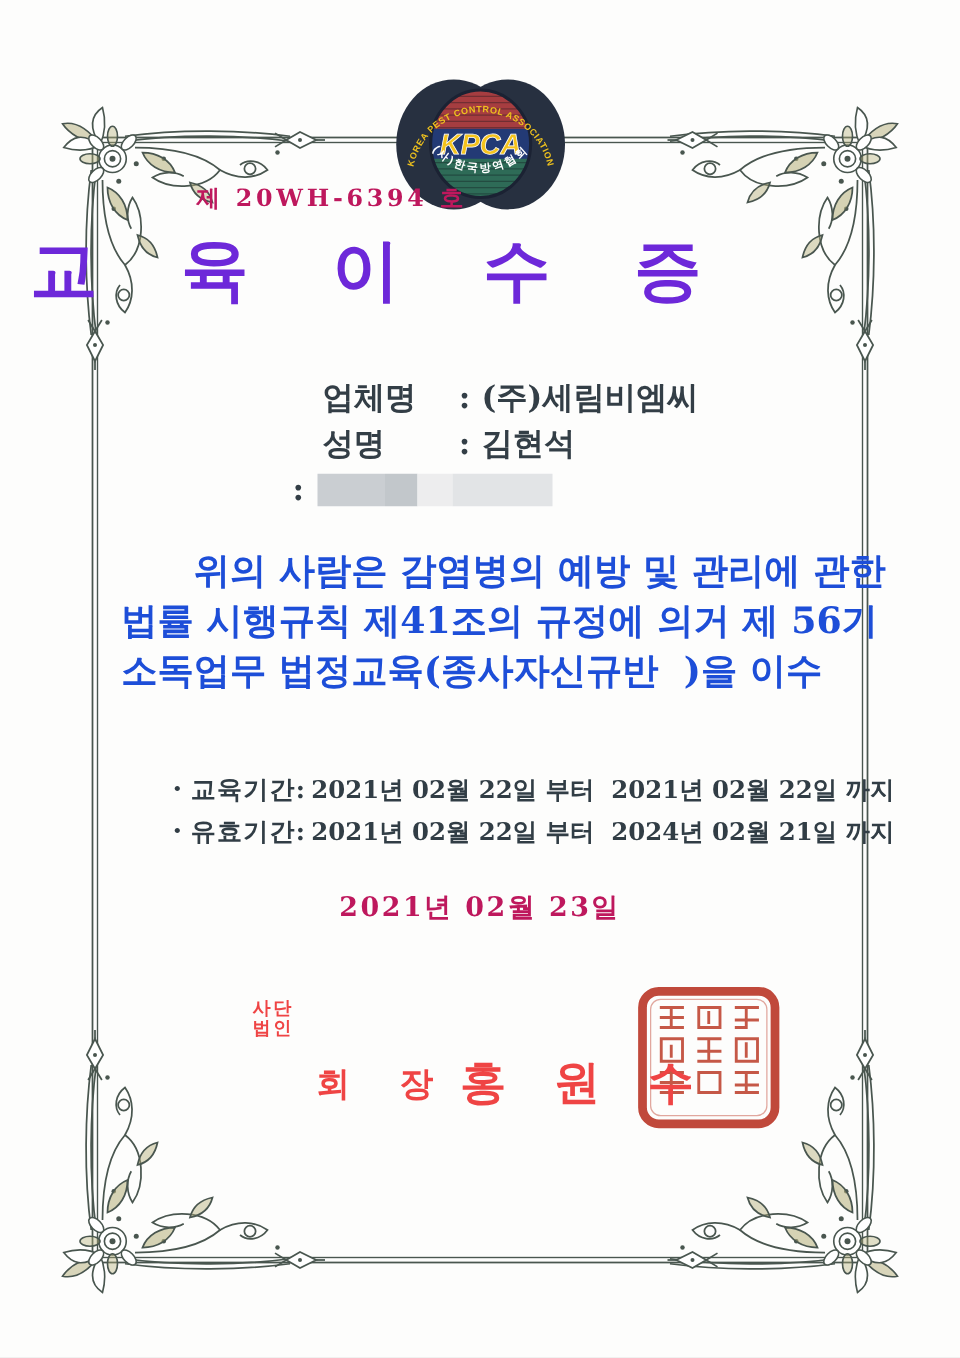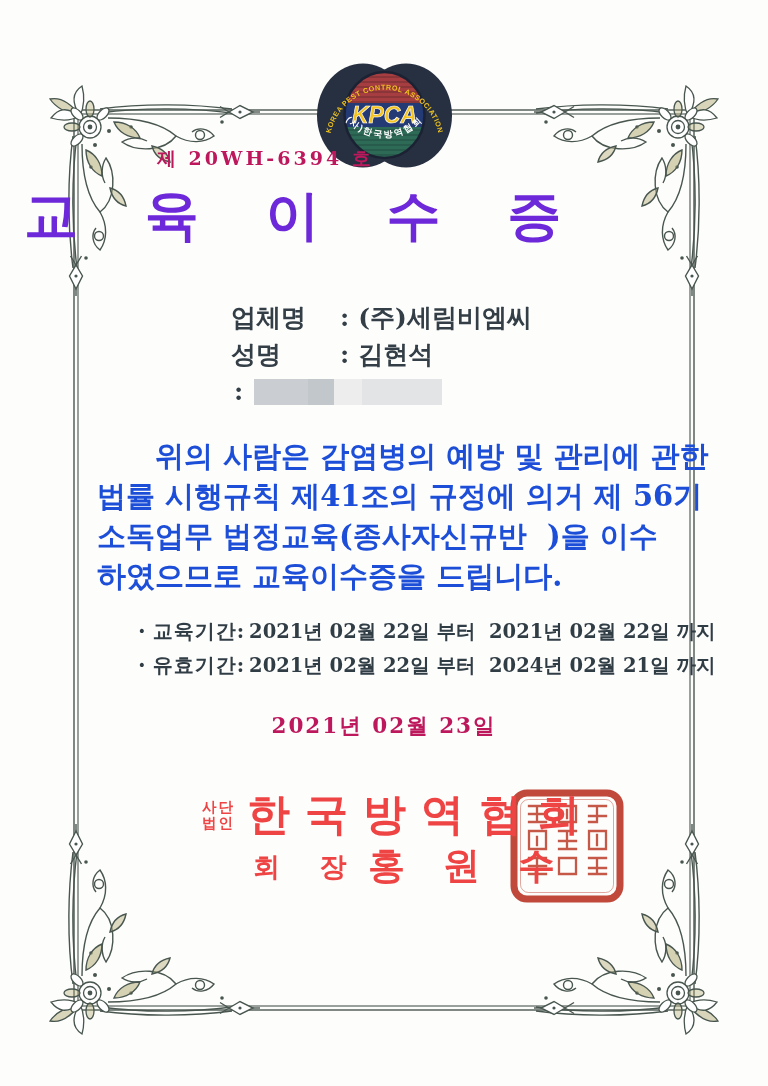--- a/index.html
+++ b/index.html
@@ -15,21 +15,21 @@
   .logo{left:316px;top:62px;width:137px;height:107px;}
   
   .cert-number{left:157px;top:146px;font-size:19px;font-weight:600;
     letter-spacing:3px;color:#be185d;white-space:pre;}
   
   .cert-title{left:0;right:0;top:180px;text-align:left;font-size:54px;
     font-weight:700;letter-spacing:24px;text-indent:24px;color:#6d28d9;white-space:pre;}
   
   .fields{left:231px;top:299px;width:360px;}
   .f-row{display:flex;align-items:center;height:37px;font-size:25px;font-weight:700;color:#333e46;}
-  .f-label{display:inline-block;width:106px;text-align:justify;text-align-last:justify;white-space:normal;}
+  .f-label{display:inline-block;width:106px;text-align:justify;text-align-last:justify;white-space:normal;margin-left:27px;}
   .f-colon{margin:0 9px 0 3px;}
   .f-value{white-space:pre;}
   .mask{display:inline-flex;align-items:center;margin-left:2px;}
   .mask span{display:inline-block;height:26px;}
   .m1{width:54px;background:#caced2;}
   .m2{width:26px;background:#c2c7cb;}
   .m3{width:28px;background:#ededee;}
   .m4{width:80px;background:#e2e4e6;}
   
   .body-par{left:97px;top:436px;width:585px;font-size:29px;line-height:40px;
@@ -172,21 +172,20 @@
           <span class="m3"></span>
           <span class="m4"></span>
       </span>
     </div>
   </div>
 
   <div class="abs body-par">
     <div>위의 사람은 감염병의 예방 및 관리에 관한</div>
     <div>법률 시행규칙 제41조의 규정에 의거 제 56기</div>
     <div>소독업무 법정교육(종사자신규반  )을 이수</div>
-    <div>하였으므로 교육이수증을 드립니다.</div>
   </div>
 
   <div class="abs periods">
     <div class="p-row">
       <span class="p-bullet">·</span>
       <span class="p-label">교육기간:</span>
       <span class="p-value">2021년 02월 22일 부터  2021년 02월 22일 까지</span>
     </div>
     <div class="p-row">
       <span class="p-bullet">·</span>
@@ -210,17 +209,16 @@
       <path d="M83,21h17M91,21v16M83,31h17M83,37h8"></path>
       <path d="M83,46h17M83,46v18M100,46v18M83,64h17M91,50v10"></path>
       <path d="M83,73h17M91,73v16M83,83h17M83,89h17"></path>
     </g>
   </svg>
 
   <div class="abs sig org-prefix">
     <div>사단</div>
     <div>법인</div>
   </div>
-  <div class="abs sig org-name">한국방역협회</div>
   <div class="abs sig signer-title">회 장</div>
   <div class="abs sig signer-name">홍원수</div>
 
 </div>
 
 </body></html>

